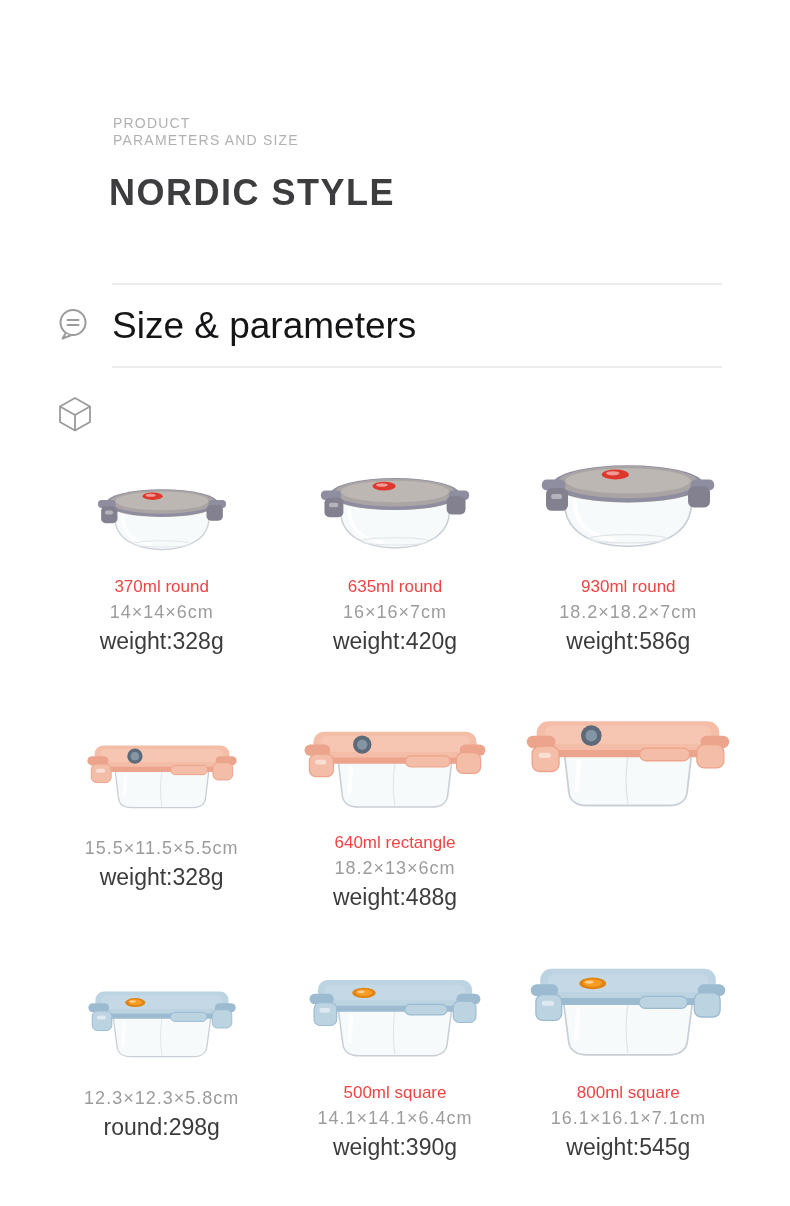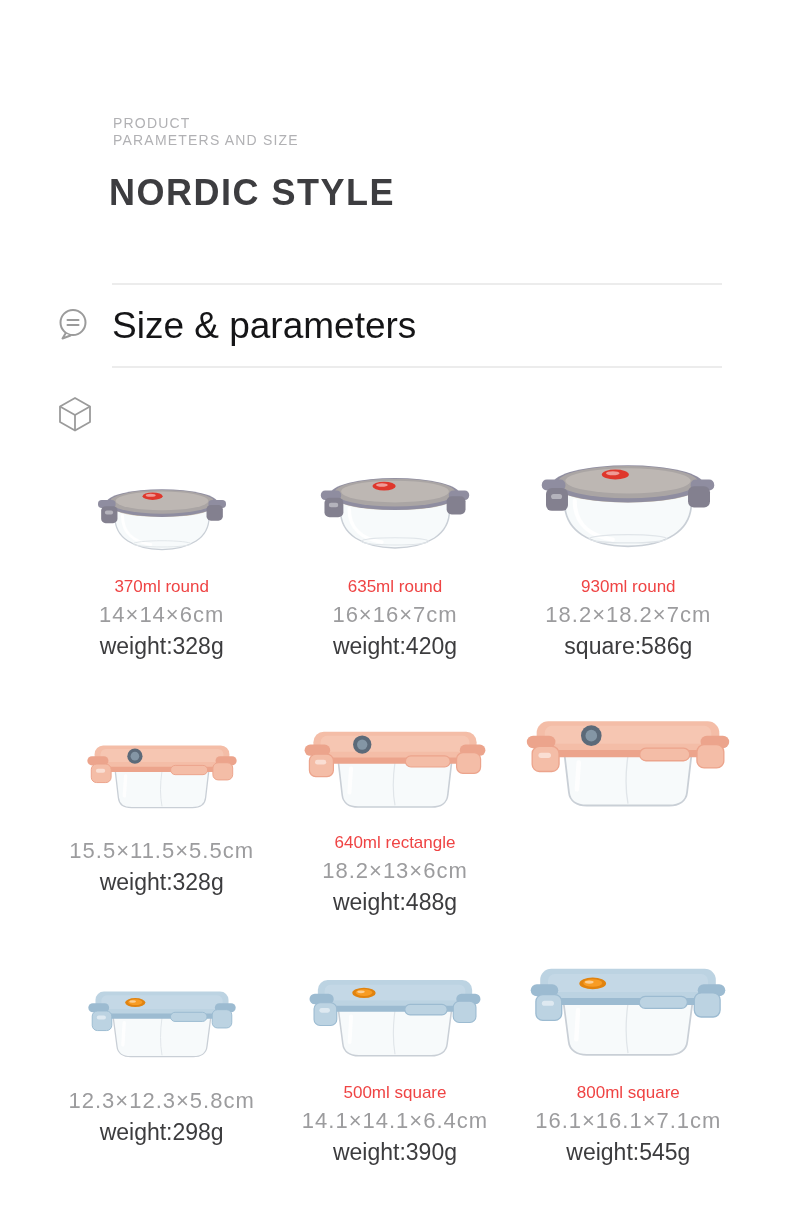--- a/index.html
+++ b/index.html
@@ -18,21 +18,21 @@
   .section-heading { position:absolute; left:112px; top:305px; font-size:37px; color:#151517; }
   .cube-wrap { position:absolute; left:57px; top:395px; width:36px; height:38px; }
   .row { position:absolute; left:45px; width:700px; display:grid; grid-template-columns:repeat(3,1fr); }
   .row-1 { top:445px; } .row-2 { top:695px; } .row-3 { top:945px; }
   .cell { display:flex; flex-direction:column; align-items:center; }
   .img-box { height:112px; display:flex; align-items:flex-end; justify-content:center; }
   .row-2 .img-box, .row-3 .img-box { height:118px; }
   .img-box svg { display:block; }
   .caption { text-align:center; margin-top:20px; }
   .p-name { font-size:17px; color:#ef4444; }
-  .p-size { font-size:22px; color:#9c9c9e; margin-top:5px; letter-spacing:1px; }
+  .p-size { font-size:18px; color:#9c9c9e; margin-top:5px; letter-spacing:1px; }
   .p-weight { font-size:23px; color:#3c3c3e; margin-top:5px; }
 </style>
 </head>
 <body>
 
 <div class="page">
 
   <div class="eyebrow">
     <div>PRODUCT</div>
     <div>PARAMETERS AND SIZE</div>
@@ -131,21 +131,21 @@
     <rect x="8" y="35" width="28" height="13" rx="6" fill="#8f8da0"></rect>
     <rect x="13" y="45" width="26" height="27" rx="7" fill="#83808f"></rect>
     <rect x="19" y="52" width="13" height="6" rx="3" fill="#ffffff" opacity="0.4"></rect>
     <rect x="184" y="35" width="28" height="13" rx="6" fill="#8f8da0"></rect>
     <rect x="181" y="43" width="26" height="25" rx="7" fill="#83808f"></rect>
   </svg>
         </div>
     <div class="caption">
       <div class="p-name">930ml round</div>
       <div class="p-size">18.2×18.2×7cm</div>
-      <div class="p-weight">square:586g</div>
+      <div class="p-weight">weight:586g</div>
     </div>
   </div>
 </div>
   <div class="row row-2">
   <div class="cell">
     <div class="img-box">
           <svg width="152" viewBox="0 0 230 118" xmlns="http://www.w3.org/2000/svg">
     <path d="M44 52 L186 52 L181 95 C180 105 172 110 161 110 L69 110 C58 110 50 105 49 95 Z" fill="#f2f6f8" fill-opacity="0.6" stroke="#c9cfd6" stroke-width="2"></path>
     <path d="M60 62 L58 92" stroke="#ffffff" stroke-width="5" opacity="0.9" stroke-linecap="round"></path>
     <path d="M115 54 C112 75 112 92 115 108" stroke="#e0e5e9" stroke-width="1.5" fill="none"></path>
@@ -231,21 +231,21 @@
     <rect x="2" y="34" width="32" height="14" rx="7" fill="#9cbbd1"></rect>
     <rect x="8" y="46" width="30" height="30" rx="8" fill="#bcd3e2" stroke="#9cbbd1" stroke-width="1.5"></rect>
     <rect x="15" y="53" width="14" height="6" rx="3" fill="#ffffff" opacity="0.5"></rect>
     <rect x="196" y="34" width="32" height="14" rx="7" fill="#9cbbd1"></rect>
     <rect x="192" y="44" width="30" height="28" rx="8" fill="#bcd3e2" stroke="#9cbbd1" stroke-width="1.5"></rect>
     <rect x="128" y="48" width="56" height="14" rx="7" fill="#bcd3e2" stroke="#9cbbd1" stroke-width="1.5"></rect>
   </svg>
         </div>
     <div class="caption">
       <div class="p-size">12.3×12.3×5.8cm</div>
-      <div class="p-weight">weight:298g</div>
+      <div class="p-weight">round:298g</div>
     </div>
   </div>
 
   <div class="cell">
     <div class="img-box">
           <svg width="174" viewBox="0 0 230 126" xmlns="http://www.w3.org/2000/svg">
     <path d="M40 54 L190 54 L184 100 C183 111 174 116 163 116 L67 116 C56 116 47 111 46 100 Z" fill="#f2f6f8" fill-opacity="0.6" stroke="#c9cfd6" stroke-width="2"></path>
     <path d="M57 64 L55 98" stroke="#ffffff" stroke-width="5" opacity="0.9" stroke-linecap="round"></path>
     <path d="M115 56 C112 78 112 96 115 114" stroke="#e0e5e9" stroke-width="1.5" fill="none"></path>
     <rect x="16" y="38" width="198" height="20" rx="10" fill="#9cbbd1"></rect>

